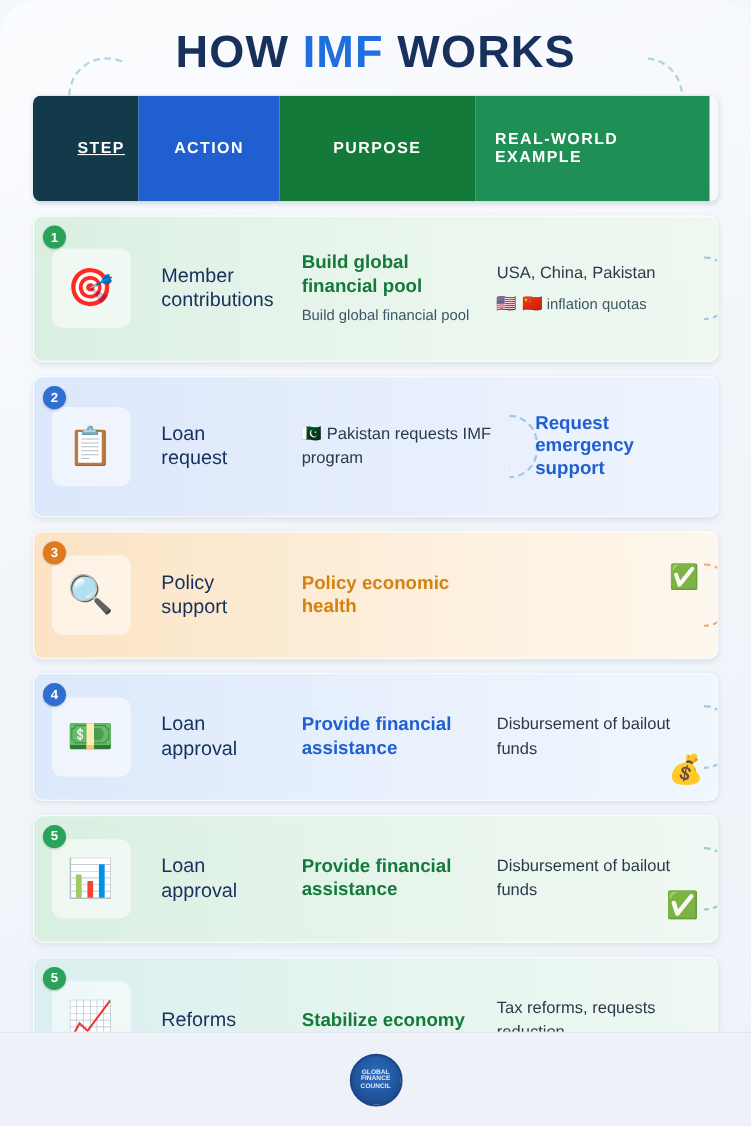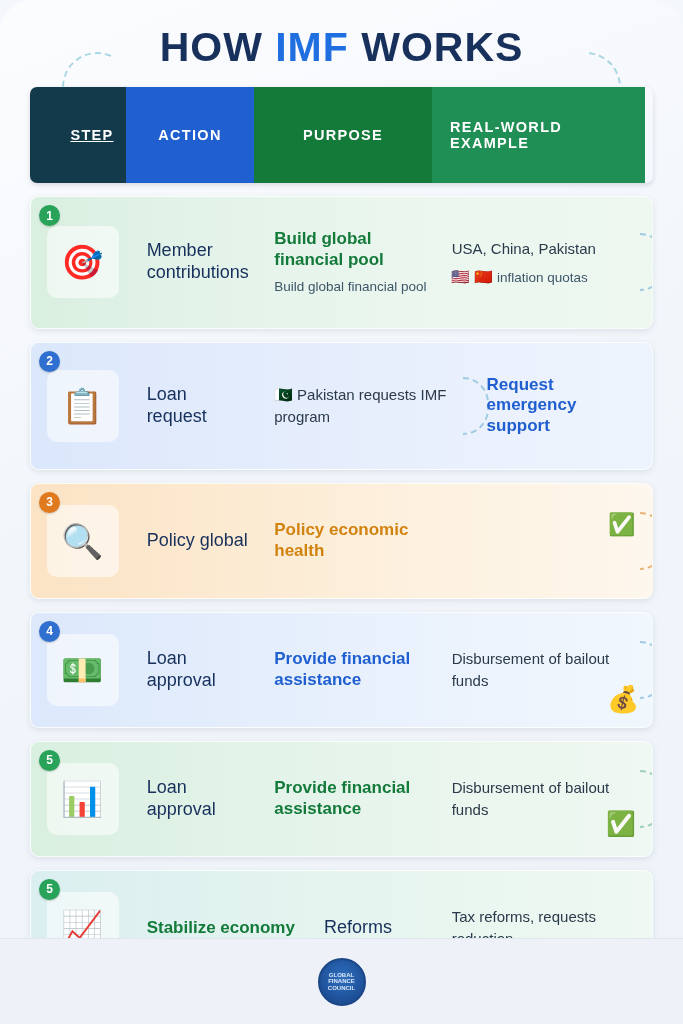--- a/index.html
+++ b/index.html
@@ -215,21 +215,21 @@
         <div class="txt" style="color:#1f5fd0">Request emergency support</div>
       </div>
     </div>
 
     <div class="row" style="background:linear-gradient(90deg,#fbe3c4 0%,#fcebd3 35%,#fdf2e2 70%,#fef7ed 100%)">
       <div class="cell c1">
         <div class="step-badge" style="background:#e07a1f">3</div>
         <div class="ill">🔍</div>
       </div>
       <div class="cell c2">
-        <div class="txt" style="color:#17305c">Policy global</div>
+        <div class="txt" style="color:#17305c">Policy support</div>
       </div>
       <div class="cell c3">
         <div class="txt" style="color:#d2830f">Policy economic health</div>
       </div>
       <div class="cell c4">
         <div style="position:absolute;right:16px;top:28px;font-size:22px">✅</div>
         <div class="side-arc" style="border-color:#e8b37a"></div>
       </div>
     </div>
 
@@ -267,25 +267,25 @@
         <div style="position:absolute;right:16px;bottom:18px;font-size:24px">✅</div>
         <div class="side-arc" style="border-color:#9ad0b7"></div>
       </div>
     </div>
 
     <div class="row" style="background:linear-gradient(90deg,#dbeff0 0%,#e2f3ef 35%,#e9f6f0 70%,#eff8f3 100%)">
       <div class="cell c1">
         <div class="step-badge" style="background:#29a35a">5</div>
         <div class="ill">📈</div>
       </div>
+      <div class="cell c2">
+        <div class="txt" style="color:#17305c">Reforms</div>
+      </div>
       <div class="cell c3">
         <div class="txt" style="color:#137a3a">Stabilize economy</div>
-      </div>
-      <div class="cell c2">
-        <div class="txt" style="color:#17305c">Reforms</div>
       </div>
       <div class="cell c4">
         <div class="txt">Tax reforms, requests reduction</div>
         <div style="position:absolute;right:12px;bottom:12px;font-size:24px">🪙</div>
       </div>
     </div>
 
   </div>
 
   <div class="footer">

